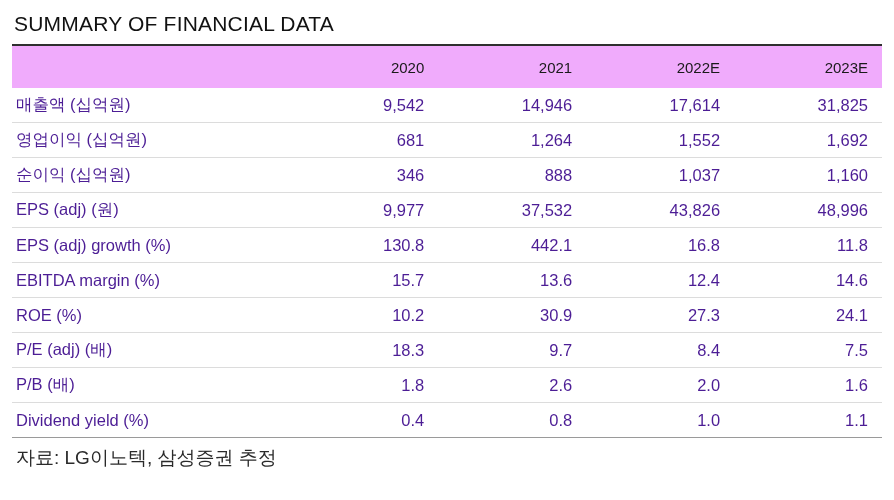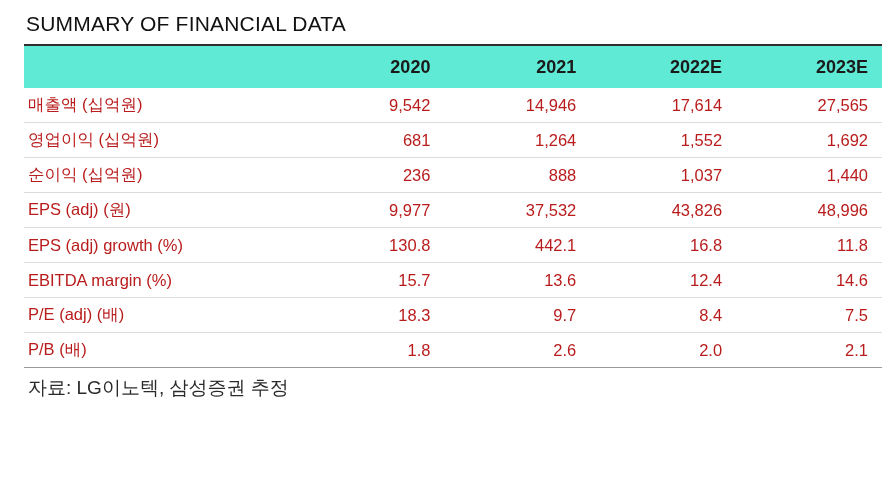--- a/index.html
+++ b/index.html
@@ -11,21 +11,21 @@
     height: 500px;
     background: #ffffff;
     font-family: "Liberation Sans", sans-serif;
     color: #1a1a1a;
     overflow: hidden;
   }
   .wrap {
     width: 894px;
     height: 408px;
     box-sizing: border-box;
-    padding: 10px 12px 0 24px;
+    padding: 10px 12px 0 12px;
     position: relative;
   }
   .title {
     font-size: 21px;
     font-weight: 400;
     letter-spacing: 0.2px;
     color: #111111;
     padding: 2px 0 8px 2px;
     line-height: 1.15;
   }
@@ -35,41 +35,41 @@
   }
   table.fin {
     width: 100%;
     border-collapse: collapse;
     table-layout: fixed;
     font-size: 16.5px;
   }
   table.fin col.label { width: 32%; }
   table.fin col.num { width: 17%; }
   thead th {
-    background: #5eead4;
+    background: #f0abfc;
     color: #1a1a1a;
-    font-weight: bold;
-    font-size: 18px;
+    font-weight: normal;
+    font-size: 15px;
     text-align: right;
     padding: 7px 14px 7px 6px;
     height: 28px;
     vertical-align: middle;
   }
   thead th.blank {
     text-align: left;
     padding-left: 4px;
   }
   tbody td {
     padding: 6px 14px 6px 6px;
     text-align: right;
     border-bottom: 1px solid #dcdcdc;
     height: 22px;
     vertical-align: middle;
     font-size: 16.5px;
-    color: #b91c1c;
+    color: #4c1d95;
   }
   tbody td.label {
     text-align: left;
     padding-left: 4px;
   }
   tbody tr:last-child td {
     border-bottom: 1px solid #9a9a9a;
   }
   .source {
     font-size: 19px;
@@ -100,35 +100,35 @@
         <th>2022E</th>
         <th>2023E</th>
       </tr>
     </thead>
     <tbody>
       <tr>
         <td class="label">매출액 (십억원)</td>
         <td>9,542</td>
         <td>14,946</td>
         <td>17,614</td>
-        <td>27,565</td>
+        <td>31,825</td>
       </tr>
       <tr>
         <td class="label">영업이익 (십억원)</td>
         <td>681</td>
         <td>1,264</td>
         <td>1,552</td>
         <td>1,692</td>
       </tr>
       <tr>
         <td class="label">순이익 (십억원)</td>
-        <td>236</td>
+        <td>346</td>
         <td>888</td>
         <td>1,037</td>
-        <td>1,440</td>
+        <td>1,160</td>
       </tr>
       <tr>
         <td class="label">EPS (adj) (원)</td>
         <td>9,977</td>
         <td>37,532</td>
         <td>43,826</td>
         <td>48,996</td>
       </tr>
       <tr>
         <td class="label">EPS (adj) growth (%)</td>
@@ -138,30 +138,44 @@
         <td>11.8</td>
       </tr>
       <tr>
         <td class="label">EBITDA margin (%)</td>
         <td>15.7</td>
         <td>13.6</td>
         <td>12.4</td>
         <td>14.6</td>
       </tr>
       <tr>
+        <td class="label">ROE (%)</td>
+        <td>10.2</td>
+        <td>30.9</td>
+        <td>27.3</td>
+        <td>24.1</td>
+      </tr>
+      <tr>
         <td class="label">P/E (adj) (배)</td>
         <td>18.3</td>
         <td>9.7</td>
         <td>8.4</td>
         <td>7.5</td>
       </tr>
       <tr>
         <td class="label">P/B (배)</td>
         <td>1.8</td>
         <td>2.6</td>
         <td>2.0</td>
-        <td>2.1</td>
+        <td>1.6</td>
+      </tr>
+      <tr>
+        <td class="label">Dividend yield (%)</td>
+        <td>0.4</td>
+        <td>0.8</td>
+        <td>1.0</td>
+        <td>1.1</td>
       </tr>
     </tbody>
   </table>
 
   <div class="source">자료: LG이노텍, 삼성증권 추정</div>
 </div>
 
 </body></html>

